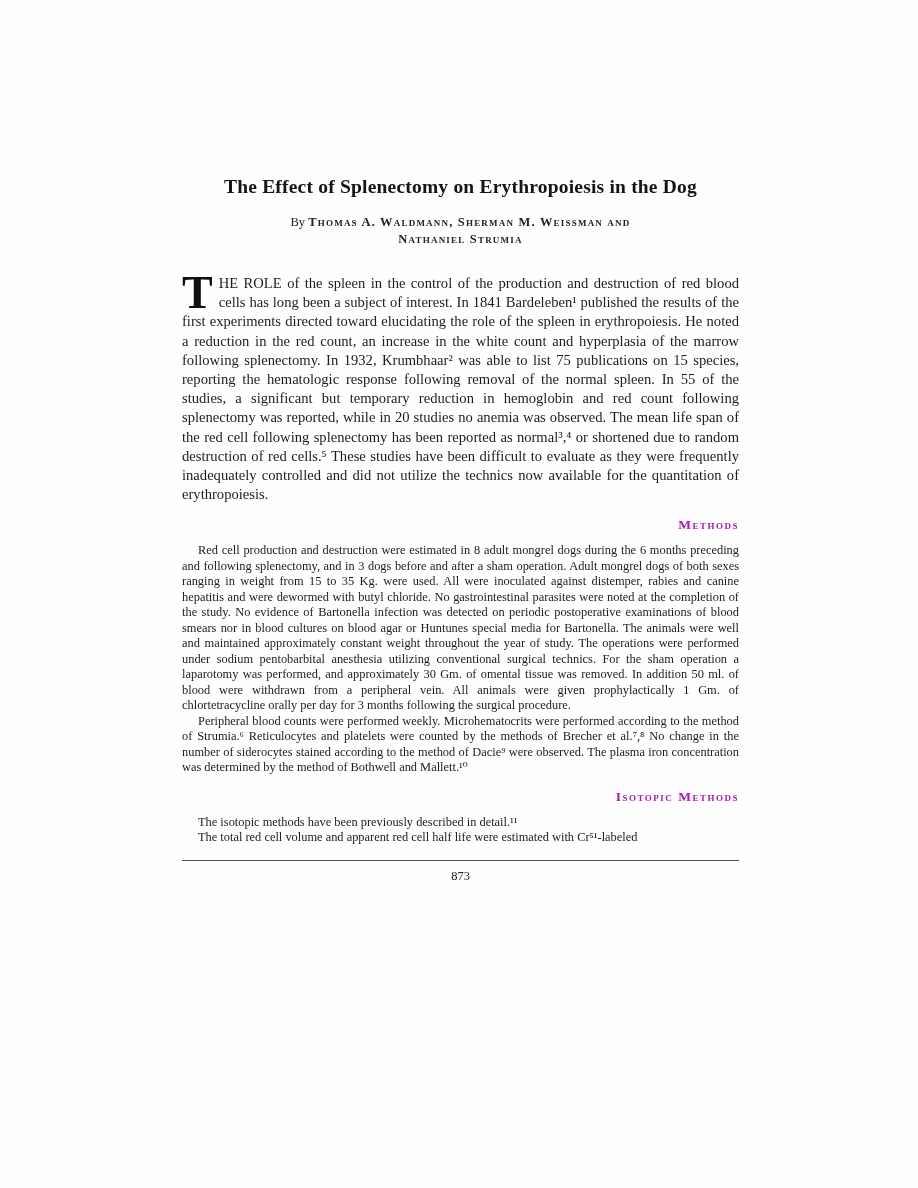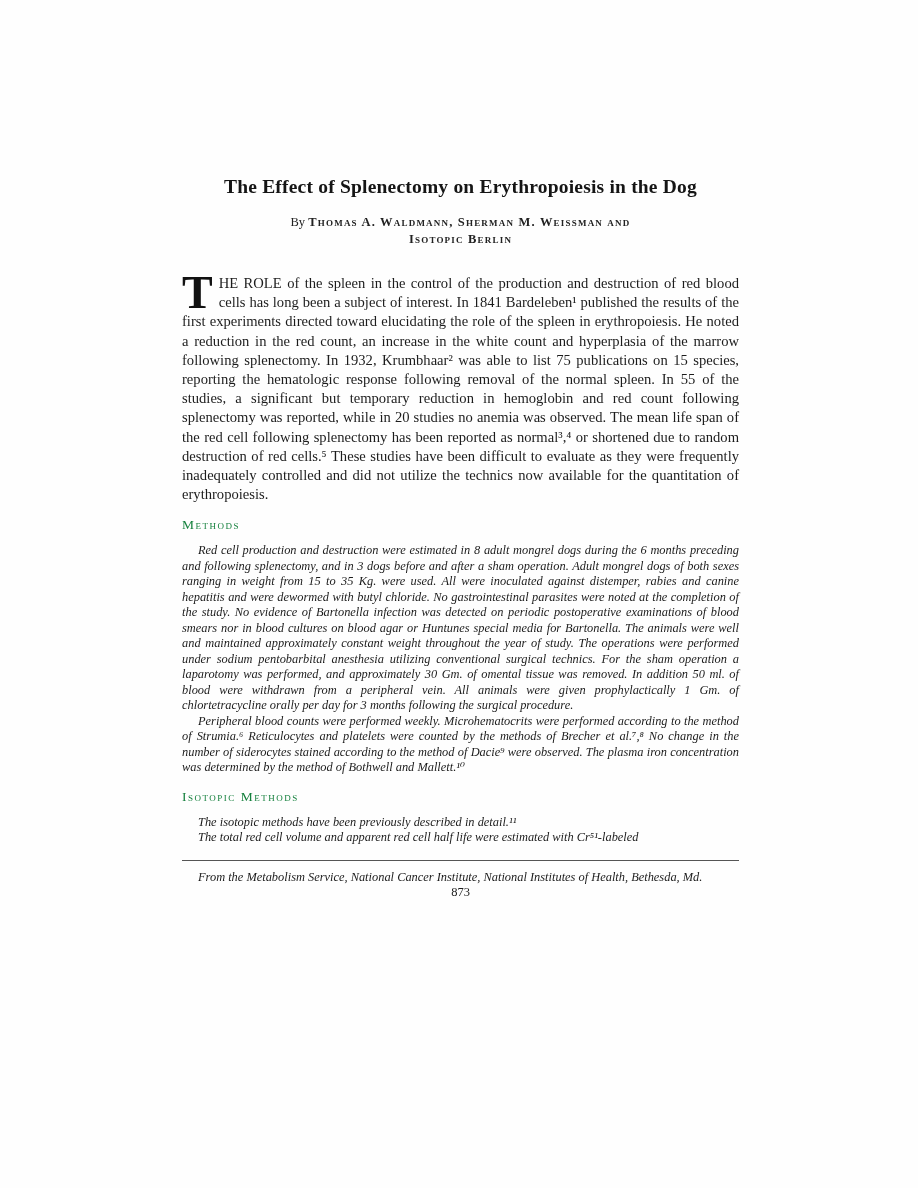--- a/index.html
+++ b/index.html
@@ -58,38 +58,37 @@
     font-size: 46px;
     line-height: 34px;
     font-weight: bold;
     padding: 2px 6px 0 0;
     color: #111;
   }
   .indent {
     text-indent: 20px;
   }
   .section-heading {
-    text-align: left;
+    text-align: right;
     font-size: 13.5px;
     font-variant: small-caps;
     letter-spacing: 1.5px;
     margin: 13px 0 10px 0;
-    font-weight: normal;
-    color: #15803d;
+    font-weight: bold;
+    color: #a21caf;
   }
   .small-text p {
     margin: 0;
     font-size: 12.4px;
     line-height: 15.5px;
     text-align: justify;
     color: #1c1c1c;
   }
   .small-text p.indent {
     text-indent: 16px;
-    font-style: italic;
   }
   .footnote-rule {
     border: none;
     border-top: 1px solid #555;
     margin: 14px 0 8px 0;
     height: 0;
   }
   .footnote p {
     margin: 0;
     font-size: 12.4px;
@@ -111,21 +110,21 @@
 <body>
 
 <div class="page">
   <div class="content">
 
     <h1 class="title">The Effect of Splenectomy on Erythropoiesis in the Dog</h1>
 
     <div class="byline">
       <span class="by">By</span>
       <span class="sc">Thomas A. Waldmann, Sherman M. Weissman and</span><br>
-      <span class="sc">Isotopic Berlin</span>
+      <span class="sc">Nathaniel Strumia</span>
     </div>
 
     <div class="body-text">
       <p><span class="dropcap">T</span><span>HE ROLE of the spleen in the control of the production and destruction of red blood cells has long been a subject of interest. In 1841 Bardeleben¹ published the results of the first experiments directed toward elucidating the role of the spleen in erythropoiesis. He noted a reduction in the red count, an increase in the white count and hyperplasia of the marrow following splenectomy. In 1932, Krumbhaar² was able to list 75 publications on 15 species, reporting the hematologic response following removal of the normal spleen. In 55 of the studies, a significant but temporary reduction in hemoglobin and red count following splenectomy was reported, while in 20 studies no anemia was observed. The mean life span of the red cell following splenectomy has been reported as normal³,⁴ or shortened due to random destruction of red cells.⁵ These studies have been difficult to evaluate as they were frequently inadequately controlled and did not utilize the technics now available for the quantitation of erythropoiesis.</span></p>
     </div>
 
     <h2 class="section-heading">Methods</h2>
 
     <div class="small-text">
       <p class="indent">Red cell production and destruction were estimated in 8 adult mongrel dogs during the 6 months preceding and following splenectomy, and in 3 dogs before and after a sham operation. Adult mongrel dogs of both sexes ranging in weight from 15 to 35 Kg. were used. All were inoculated against distemper, rabies and canine hepatitis and were dewormed with butyl chloride. No gastrointestinal parasites were noted at the completion of the study. No evidence of Bartonella infection was detected on periodic postoperative examinations of blood smears nor in blood cultures on blood agar or Huntunes special media for Bartonella. The animals were well and maintained approximately constant weight throughout the year of study. The operations were performed under sodium pentobarbital anesthesia utilizing conventional surgical technics. For the sham operation a laparotomy was performed, and approximately 30 Gm. of omental tissue was removed. In addition 50 ml. of blood were withdrawn from a peripheral vein. All animals were given prophylactically 1 Gm. of chlortetracycline orally per day for 3 months following the surgical procedure.</p>
@@ -135,19 +134,18 @@
     <h2 class="section-heading">Isotopic Methods</h2>
 
     <div class="small-text">
       <p class="indent">The isotopic methods have been previously described in detail.¹¹</p>
       <p class="indent">The total red cell volume and apparent red cell half life were estimated with Cr⁵¹-labeled</p>
     </div>
 
     <hr class="footnote-rule">
 
     <div class="footnote">
-      <p class="indent">From the Metabolism Service, National Cancer Institute, National Institutes of Health, Bethesda, Md.</p>
     </div>
 
     <div class="page-number">873</div>
 
   </div>
 </div>
 
 </body></html>

